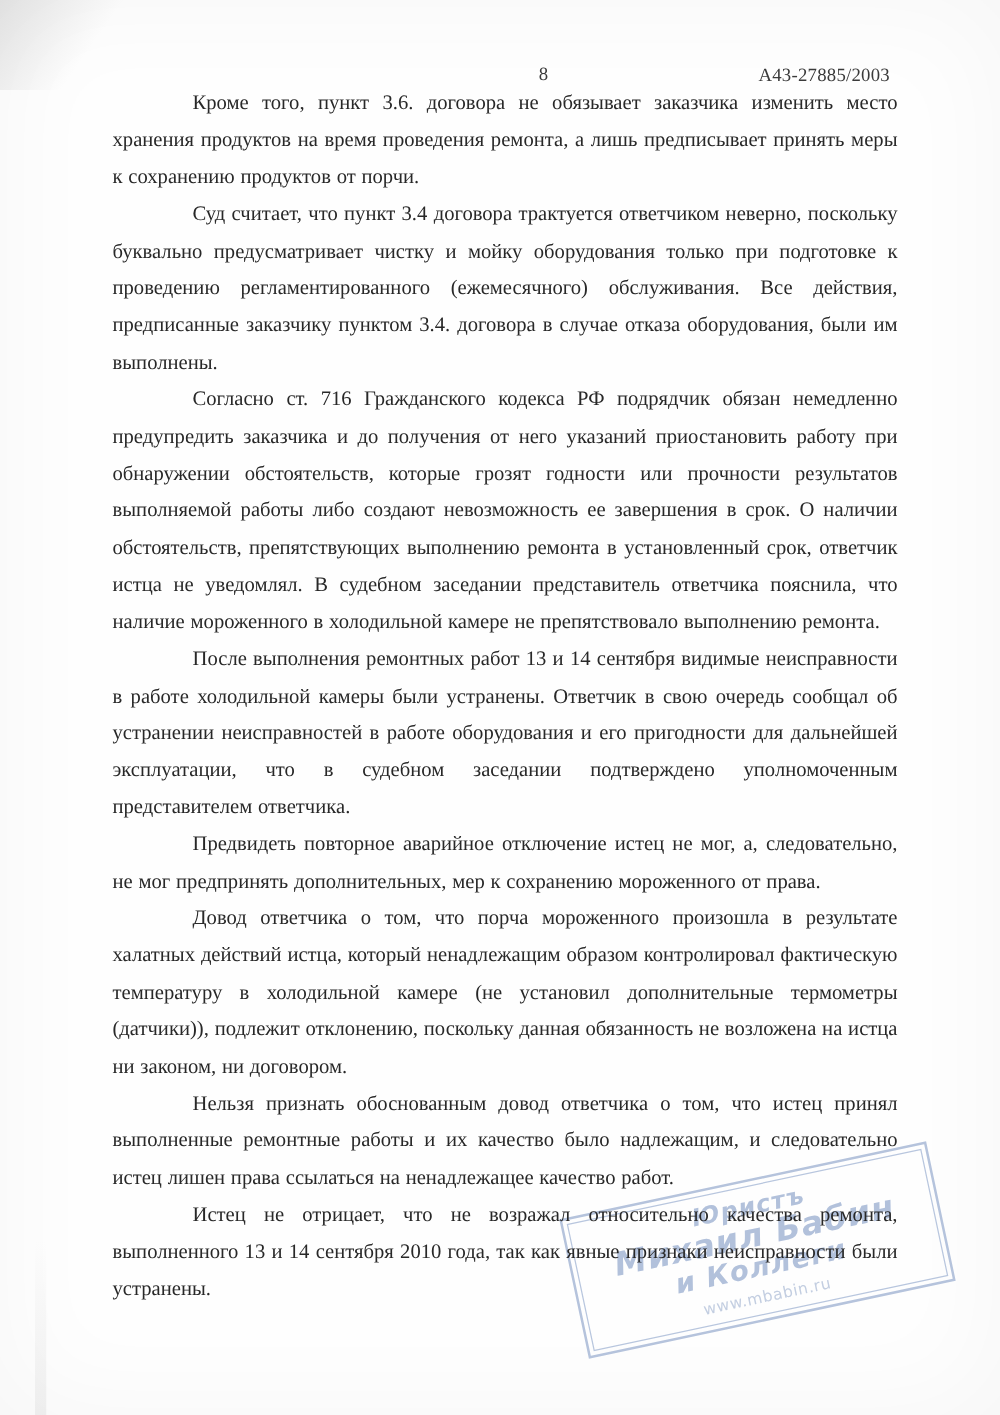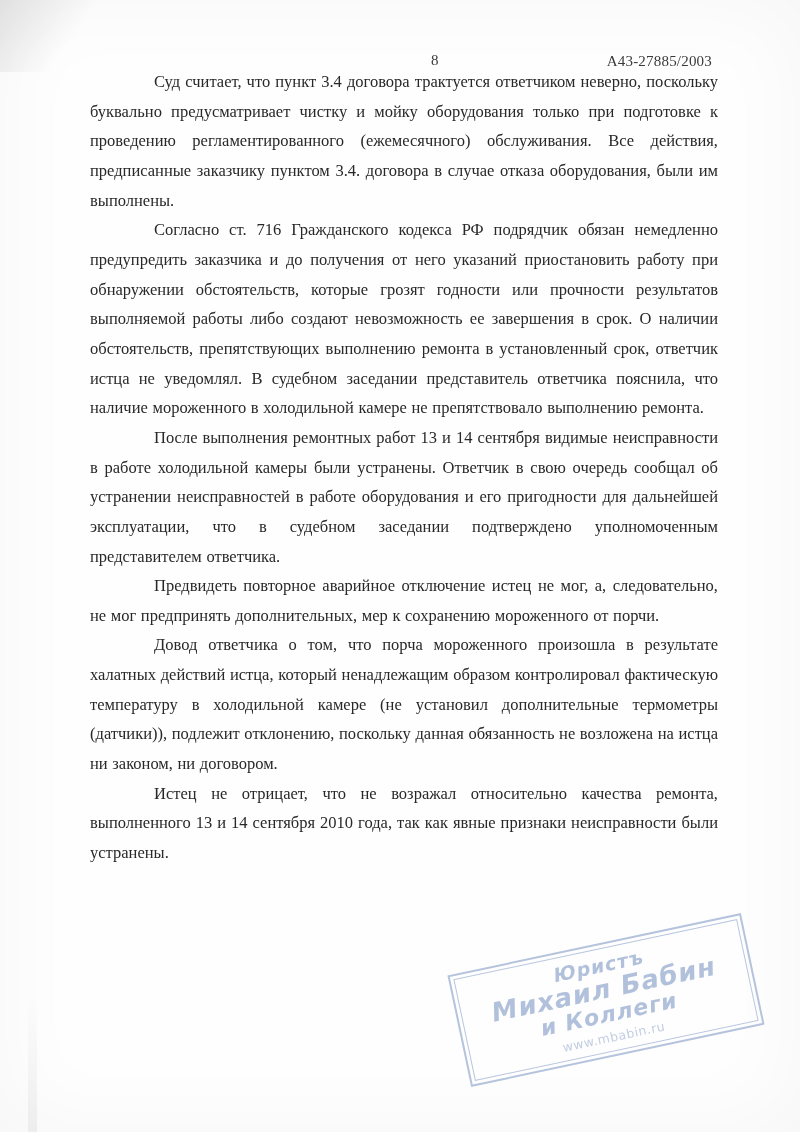--- a/index.html
+++ b/index.html
@@ -115,21 +115,23 @@
     <div class="stamp-colleagues">и Коллеги</div>
     <div class="stamp-website">www.mbabin.ru</div>
   </div>
 
   <div class="header">
     <span class="pagenum">8</span>
     <span class="casenum">А43-27885/2003</span>
   </div>
 
   <div class="doc-text">
+    <p>Кроме того, пункт 3.6. договора не обязывает заказчика изменить место хранения продуктов на время проведения ремонта, а лишь предписывает принять меры к сохранению продуктов от порчи.</p>
     <p>Суд считает, что пункт 3.4 договора трактуется ответчиком неверно, поскольку буквально предусматривает чистку и мойку оборудования только при подготовке к проведению регламентированного (ежемесячного) обслуживания. Все действия, предписанные заказчику пунктом 3.4. договора в случае отказа оборудования, были им выполнены.</p>
     <p>Согласно ст. 716 Гражданского кодекса РФ подрядчик обязан немедленно предупредить заказчика и до получения от него указаний приостановить работу при обнаружении обстоятельств, которые грозят годности или прочности результатов выполняемой работы либо создают невозможность ее завершения в срок. О наличии обстоятельств, препятствующих выполнению ремонта в установленный срок, ответчик истца не уведомлял. В судебном заседании представитель ответчика пояснила, что наличие мороженного в холодильной камере не препятствовало выполнению ремонта.</p>
     <p>После выполнения ремонтных работ 13 и 14 сентября видимые неисправности в работе холодильной камеры были устранены. Ответчик в свою очередь сообщал об устранении неисправностей в работе оборудования и его пригодности для дальнейшей эксплуатации, что в судебном заседании подтверждено уполномоченным представителем ответчика.</p>
-    <p>Предвидеть повторное аварийное отключение истец не мог, а, следовательно, не мог предпринять дополнительных, мер к сохранению мороженного от порчи.</p>
+    <p>Предвидеть повторное аварийное отключение истец не мог, а, следовательно, не мог предпринять дополнительных, мер к сохранению мороженного от права.</p>
     <p>Довод ответчика о том, что порча мороженного произошла в результате халатных действий истца, который ненадлежащим образом контролировал фактическую температуру в холодильной камере (не установил дополнительные термометры (датчики)), подлежит отклонению, поскольку данная обязанность не возложена на истца ни законом, ни договором.</p>
+    <p>Нельзя признать обоснованным довод ответчика о том, что истец принял выполненные ремонтные работы и их качество было надлежащим, и следовательно истец лишен права ссылаться на ненадлежащее качество работ.</p>
     <p>Истец не отрицает, что не возражал относительно качества ремонта, выполненного 13 и 14 сентября 2010 года, так как явные признаки неисправности были устранены.</p>
   </div>
 
 </div>
 
 </body></html>

